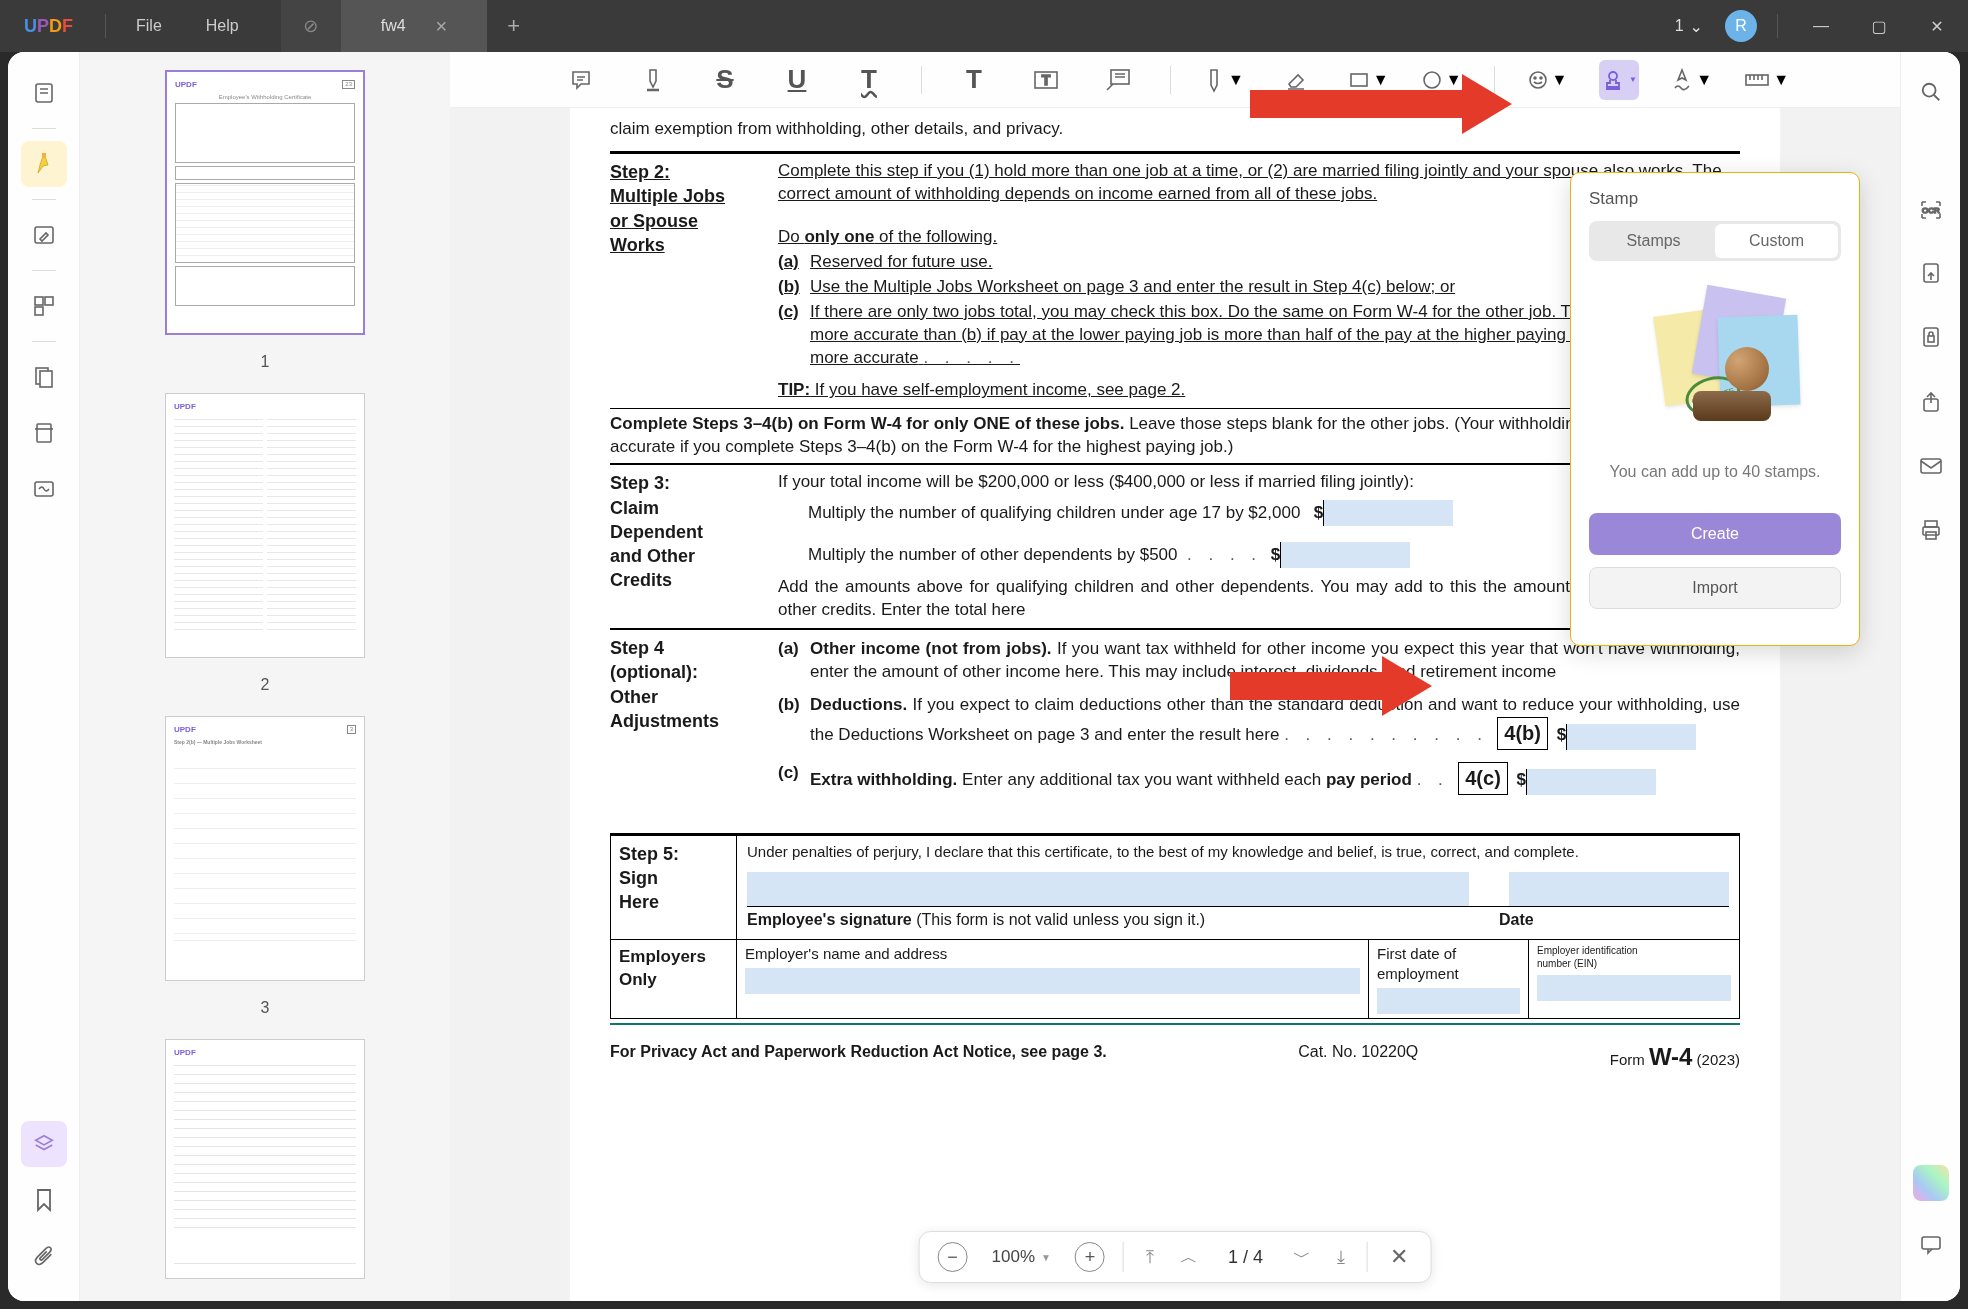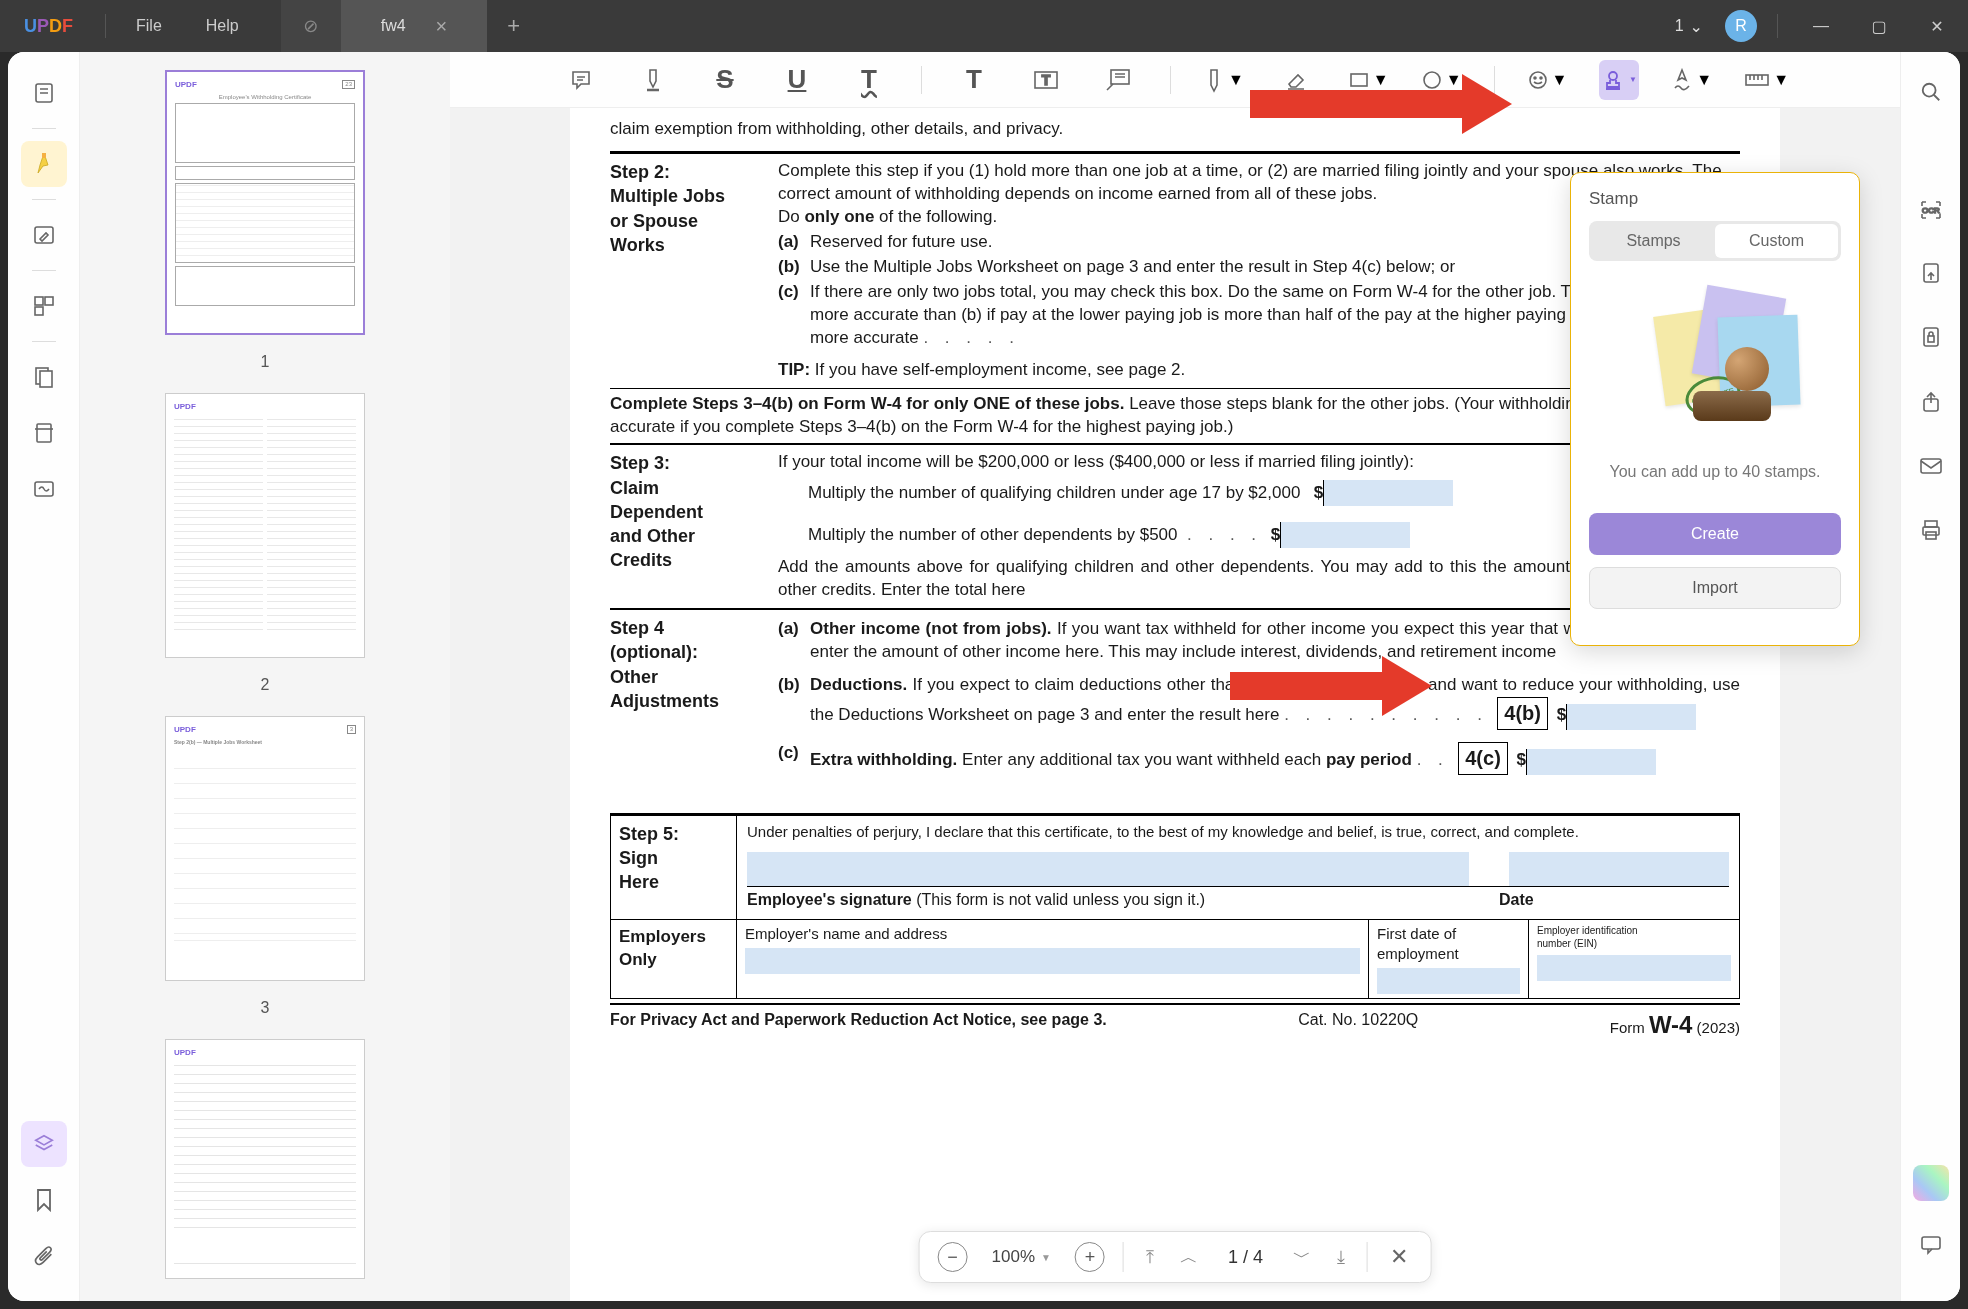--- a/index.html
+++ b/index.html
@@ -54,21 +54,21 @@
 .ann-toolbar { height: 56px; background: #fefefe; display: flex; align-items: center; justify-content: center; gap: 32px; border-bottom: 1px solid #eee; }
 .ann-tool { width: 40px; height: 40px; display: flex; align-items: center; justify-content: center; cursor: pointer; color: #555; border-radius: 6px; }
 .ann-tool.active-purple { background: #d8cff5; color: #7a5edb; }
 .ann-tool .tiny-dd { font-size: 8px; color: #888; margin-left: 2px; }
 .ann-group { display: flex; align-items: center; gap: 3px; }
 
 
 .pdf-wrapper { flex: 1; overflow: auto; display: flex; justify-content: center; padding: 0; }
 .pdf-page { width: 1210px; background: white; padding: 0 40px 40px 40px; font-size: 17px; color: #1a1a1a; line-height: 1.35; font-family: Arial, sans-serif; }
 .pdf-section { display: flex; border-top: 2px solid #000; padding: 6px 0; }
-.pdf-section.thick { border-top: 3px solid #000; }
+.pdf-section.thick { border-top: 3px solid #000; text-decoration: underline; }
 .pdf-step-col { width: 168px; flex-shrink: 0; padding-right: 10px; }
 .pdf-step-title { font-weight: bold; font-size: 18px; }
 .pdf-body-col { flex: 1; }
 .pdf-li { display: flex; margin: 2px 0; }
 .pdf-li-label { font-weight: bold; margin-right: 8px; min-width: 24px; }
 .dotted { letter-spacing: 6px; color: #555; }
 .pdf-row { display: flex; align-items: center; }
 .pdf-bold { font-weight: bold; }
 .pdf-justify { text-align: justify; }
 
@@ -85,21 +85,21 @@
 .sig-label-1 { flex: 1; padding: 2px 0; font-size: 16px; }
 .sig-label-2 { width: 230px; padding: 2px 0; font-size: 16px; font-weight: bold; }
 
 .emp-row { display: flex; border-top: 1px solid #000; }
 .emp-col1 { width: 126px; padding: 6px 8px; border-right: 1px solid #000; font-weight: bold; font-size: 17px; }
 .emp-col2 { flex: 1; padding: 4px 8px; font-size: 15px; border-right: 1px solid #000; }
 .emp-col3 { width: 160px; padding: 4px 8px; font-size: 15px; border-right: 1px solid #000; }
 .emp-col4 { width: 210px; padding: 4px 8px; font-size: 10px; }
 .emp-field { background: #d6e5f5; height: 26px; margin-top: 4px; }
 
-.footer-row { display: flex; justify-content: space-between; border-top: 2px solid #000000; padding-top: 4px; font-size: 16px; margin-top: 4px; }
+.footer-row { display: flex; justify-content: space-between; border-top: 2px solid #0f766e; padding-top: 16px; font-size: 16px; margin-top: 4px; }
 .footer-form { font-size: 15px; }
 .footer-w4 { font-size: 24px; font-weight: bold; }
 
 
 .right-toolbar { width: 60px; background: #fefefe; display: flex; flex-direction: column; align-items: center; padding-top: 20px; gap: 24px; border-left: 1px solid #eee; }
 .rt-icon { width: 40px; height: 40px; display: flex; align-items: center; justify-content: center; color: #666; cursor: pointer; font-size: 20px; }
 .rt-spacer { flex: 1; }
 .rt-flower { width: 36px; height: 36px; border-radius: 8px; background: linear-gradient(45deg, #f5a9e1, #a9c8f5, #a9f5c2, #f5e3a9); }
 
 
@@ -411,21 +411,21 @@
 
         <div class="pdf-section thick">
           <div class="pdf-step-col">
             <div class="pdf-step-title">Step 2:</div>
             <div class="pdf-step-title">Multiple Jobs</div>
             <div class="pdf-step-title">or Spouse</div>
             <div class="pdf-step-title">Works</div>
           </div>
           <div class="pdf-body-col">
             <div>Complete this step if you (1) hold more than one job at a time, or (2) are married filing jointly and your spouse also works. The correct amount of withholding depends on income earned from all of these jobs.</div>
-            <div style="margin-top:0"><span>Do </span><span class="pdf-bold">only one</span><span> of the following.</span></div>
+            <div style="margin-top:20px"><span>Do </span><span class="pdf-bold">only one</span><span> of the following.</span></div>
             <div class="pdf-li">
                 <span class="pdf-li-label">(a)</span>
                 <span>Reserved for future use.</span>
               </div>
             <div class="pdf-li">
                 <span class="pdf-li-label">(b)</span>
                 <span>Use the Multiple Jobs Worksheet on page 3 and enter the result in Step 4(c) below; or</span>
               </div>
             <div class="pdf-li">
                 <span class="pdf-li-label">(c)</span>

